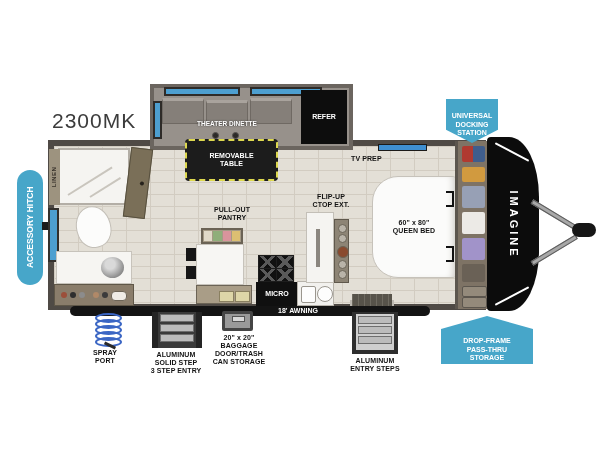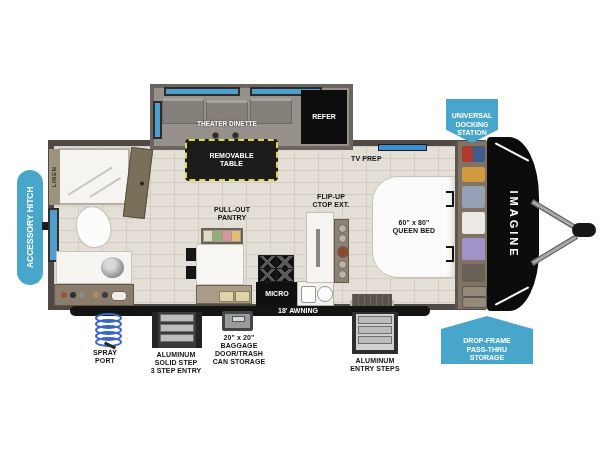--- a/index.html
+++ b/index.html
@@ -133,20 +133,21 @@
   #baggage-box{position:absolute;left:222px;top:311px;width:31px;height:20px;background:#9a9a9a;
     border:3px solid #454545;border-radius:2px;box-sizing:border-box;}
   #baggage-box i{position:absolute;left:7px;top:2px;width:11px;height:4px;background:#d8d8d8;border:1px solid #555;}
   #steps1{left:352px;top:312px;width:46px;height:42px;background:#cfcfcf;border:4px solid #2e2e2e;border-top-width:2px;}
 </style>
 </head>
 <body>
 
 <div id="stage">
 
+  <div id="model">2300MK</div>
 
   <div class="badge" id="badge-hitch">
     <span>ACCESSORY HITCH</span>
   </div>
   <div id="hitch-pointer"></div>
 
   <div id="body-shell"></div>
 
   <div id="slideout">
     <div class="so-win" style="left:10px;top:-1px;width:76px;height:9px;"></div>

